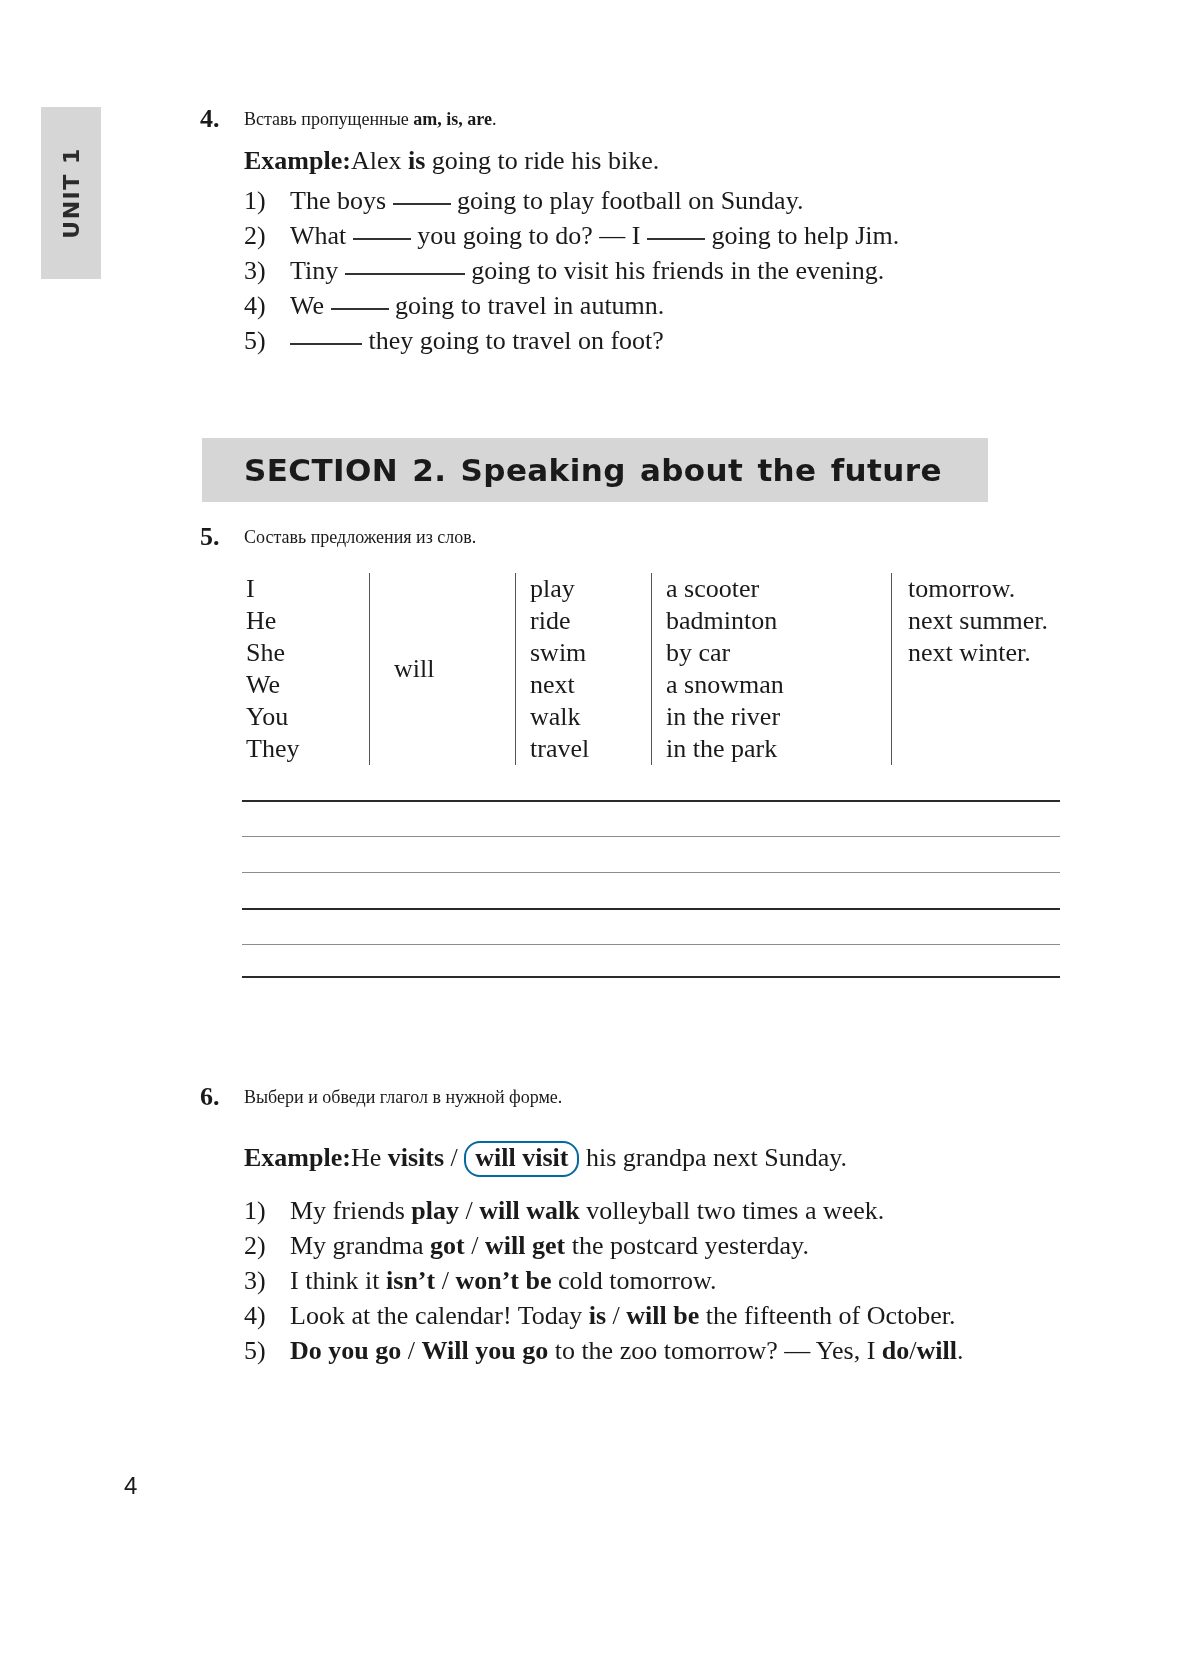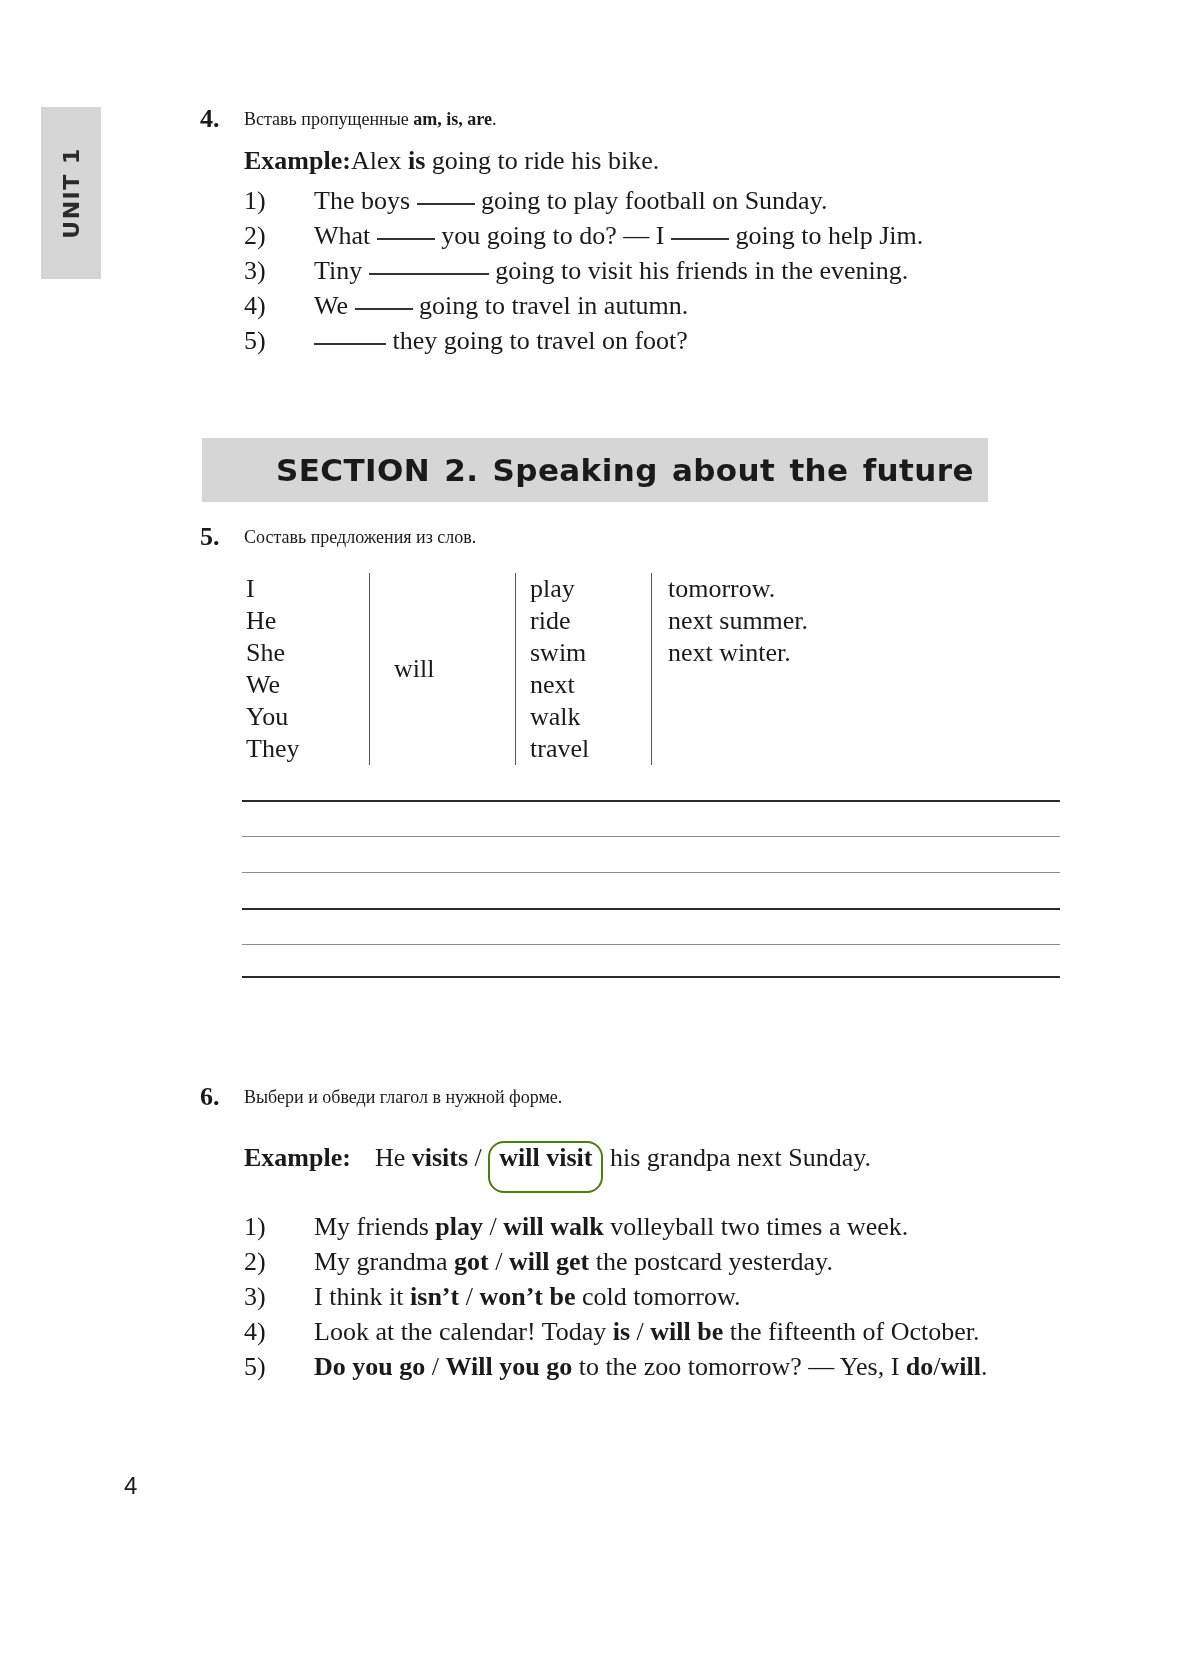--- a/index.html
+++ b/index.html
@@ -92,21 +92,20 @@
     line-height: 35px;
   }
   .item-marker {
     flex: 0 0 46px;
     width: 46px;
   }
   .item-body {
     flex: 1 1 auto;
     text-align: justify;
     text-justify: inter-word;
-    margin-left: 24px;
   }
   .item-body.nojust { text-align: left; }
 
   
   .blank {
     display: inline-block;
     border-bottom: 2px solid #333;
     vertical-align: 4px;
     height: 0;
   }
@@ -123,21 +122,20 @@
     padding-left: 42px;
     box-sizing: border-box;
   }
   .section-banner-text {
     font-family: "DejaVu Sans", sans-serif;
     font-weight: bold;
     font-size: 31px;
     letter-spacing: 0.4px;
     color: #1a1a1a;
     word-spacing: 3px;
-    margin-left: 32px;
   }
 
   
   .subtable {
     position: absolute;
     display: flex;
     font-size: 26px;
     line-height: 32px;
   }
   .subcol {
@@ -168,23 +166,23 @@
     left: 242px;
     width: 818px;
     height: 0;
   }
   .rule.dark  { border-top: 2px solid #2a2a2a; }
   .rule.light { border-top: 1px solid #8d8d8d; }
 
   
   .circled {
     display: inline-block;
-    border: 2px solid #4d7c0f;
+    border: 2px solid #0369a1;
     border-radius: 16px;
-    padding: 0px 9px 18px 9px;
+    padding: 0px 9px 2px 9px;
     font-weight: bold;
     line-height: 30px;
     white-space: nowrap;
   }
 
   
   .page-number {
     position: absolute;
     left: 124px;
     top: 1472px;
@@ -269,20 +267,28 @@
 
     <div class="subcol divider" style="width:108px; padding-left:14px;">
       <div class="cell">play</div>
       <div class="cell">ride</div>
       <div class="cell">swim</div>
       <div class="cell">next</div>
       <div class="cell">walk</div>
       <div class="cell">travel</div>
     </div>
 
+    <div class="subcol divider" style="width:212px; padding-left:14px;">
+      <div class="cell">a scooter</div>
+      <div class="cell">badminton</div>
+      <div class="cell">by car</div>
+      <div class="cell">a snowman</div>
+      <div class="cell">in the river</div>
+      <div class="cell">in the park</div>
+    </div>
 
     <div class="subcol" style="width:230px; padding-left:16px;">
       <div class="cell">tomorrow.</div>
       <div class="cell">next summer.</div>
       <div class="cell">next winter.</div>
     </div>
 
   </div>
 
   <div class="rule dark" style="top:800px;"></div>

